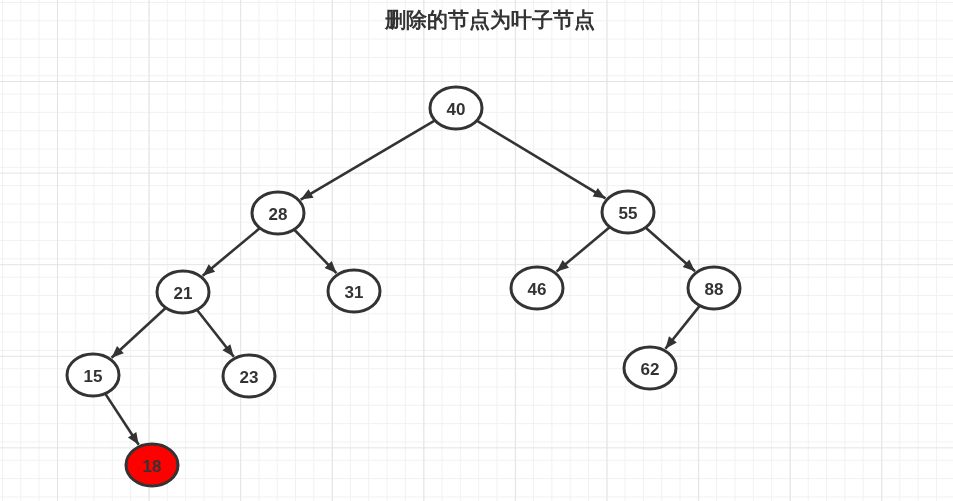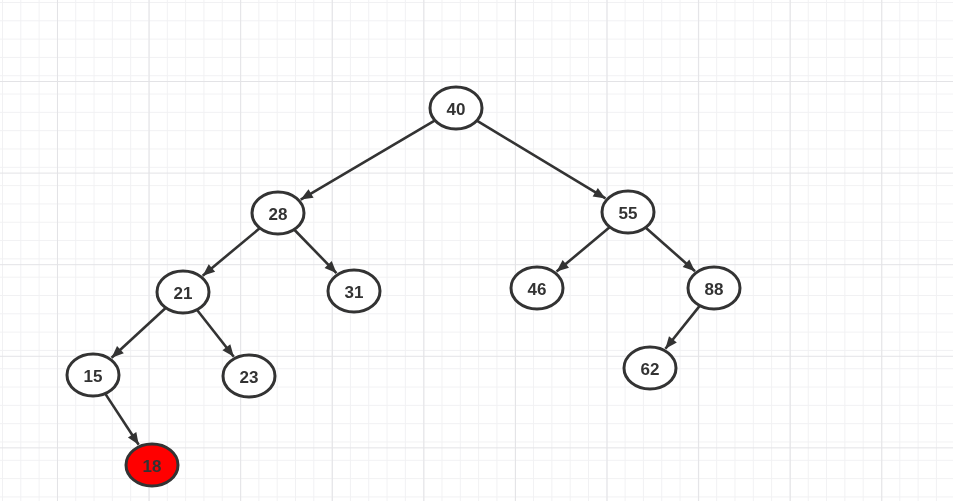--- a/index.html
+++ b/index.html
@@ -48,20 +48,21 @@
   svg.tree text {
     font-family: "Liberation Sans", sans-serif;
     font-size: 17px;
     font-weight: 700;
   }
 </style>
 </head>
 <body>
 
 <div class="canvas" id="canvas" style="--bg: #ffffff; --grid-minor: #f1f1f3; --grid-major: #e3e3e6; --title-color: #333333;">
+  <div class="diagram-title">删除的节点为叶子节点</div>
 
   <svg class="tree" id="tree-svg" width="953" height="501" viewBox="0 0 953 501" xmlns="http://www.w3.org/2000/svg">
     <defs>
       <marker id="arrow" markerUnits="userSpaceOnUse" markerWidth="16" markerHeight="14" refX="13" refY="7" orient="auto">
         <path id="arrow-path" d="M1,2 L13,7 L1,12 Z" fill="#333333"></path>
       </marker>
     </defs>
     <g id="edges-layer">
         <line x1="435.0" y1="120.4" x2="300.7" y2="199.6" stroke="#333333" stroke-width="2.6" marker-end="url(#arrow)"></line>
         <line x1="476.8" y1="120.6" x2="605.5" y2="198.4" stroke="#333333" stroke-width="2.6" marker-end="url(#arrow)"></line>

